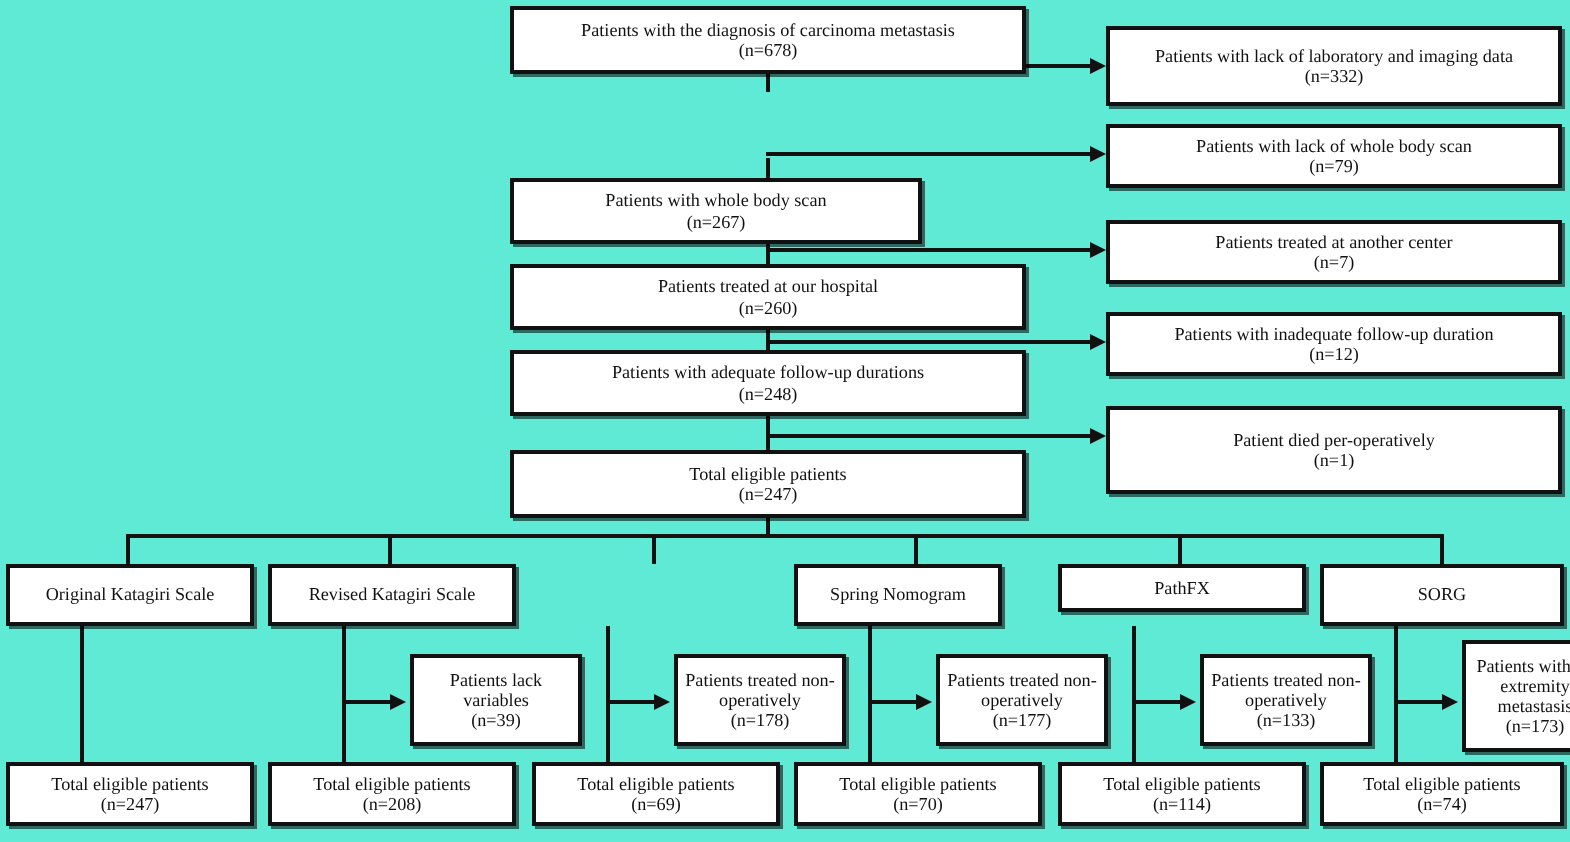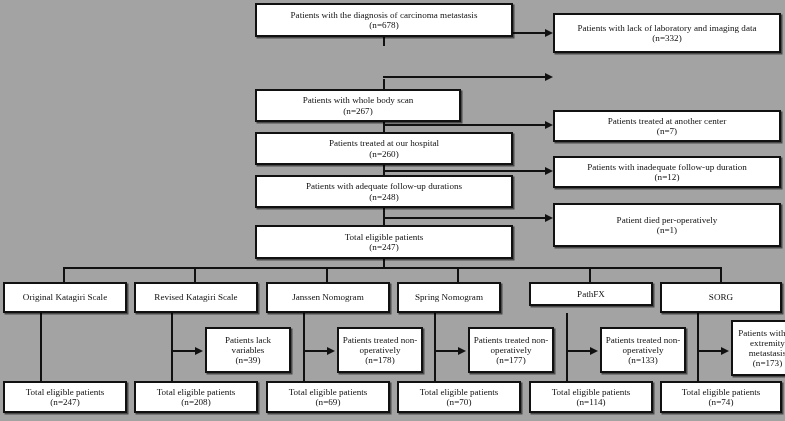--- a/index.html
+++ b/index.html
@@ -9,21 +9,21 @@
     background: #ffffff;
   }
   body {
     font-family: "Liberation Serif", "DejaVu Serif", serif;
     color: #111111;
   }
   #canvas {
     position: relative;
     width: 785px;
     height: 421px;
-    background: #a3a3a3;
+    background: #5eead4;
     overflow: hidden;
   }
   .box {
     position: absolute;
     box-sizing: border-box;
     border: 2px solid #111111;
     background: #ffffff;
     display: flex;
     align-items: center;
     justify-content: center;
@@ -94,20 +94,26 @@
     </span>
   </div>
 
   <div class="box" style="left:553px; top:13px; width:228px; height:40px;">
     <span>
       <span class="ln">Patients with lack of laboratory and imaging data</span>
       <span class="ln">(n=332)</span>
     </span>
   </div>
 
+  <div class="box" style="left:553px; top:62px; width:228px; height:32px;">
+    <span>
+      <span class="ln">Patients with lack of whole body scan</span>
+      <span class="ln">(n=79)</span>
+    </span>
+  </div>
 
   <div class="box" style="left:553px; top:110px; width:228px; height:32px;">
     <span>
       <span class="ln">Patients treated at another center</span>
       <span class="ln">(n=7)</span>
     </span>
   </div>
 
   <div class="box" style="left:553px; top:156px; width:228px; height:32px;">
     <span>
@@ -177,23 +183,20 @@
       <span class="ln">(n=39)</span>
     </span>
   </div>
   <div class="box" style="left:134px; top:381px; width:124px; height:32px;">
     <span>
       <span class="ln">Total eligible patients</span>
       <span class="ln">(n=208)</span>
     </span>
   </div>
 
-  <div class="box" style="left:266px; top:282px; width:124px; height:31px;">
-    <span class="ln">Janssen Nomogram</span>
-  </div>
   <div class="line vline" style="left:303px; top:313px; height:68px;"></div>
   <div class="line hline" style="left:303px; top:350px; width:24px;"></div>
   <div class="arrowhead" style="left:327px; top:346.5px;"></div>
   <div class="box" style="left:337px; top:327px; width:86px; height:46px;">
     <span>
       <span class="ln">Patients treated non-operatively</span>
       <span class="ln">(n=178)</span>
     </span>
   </div>
   <div class="box" style="left:266px; top:381px; width:124px; height:32px;">

